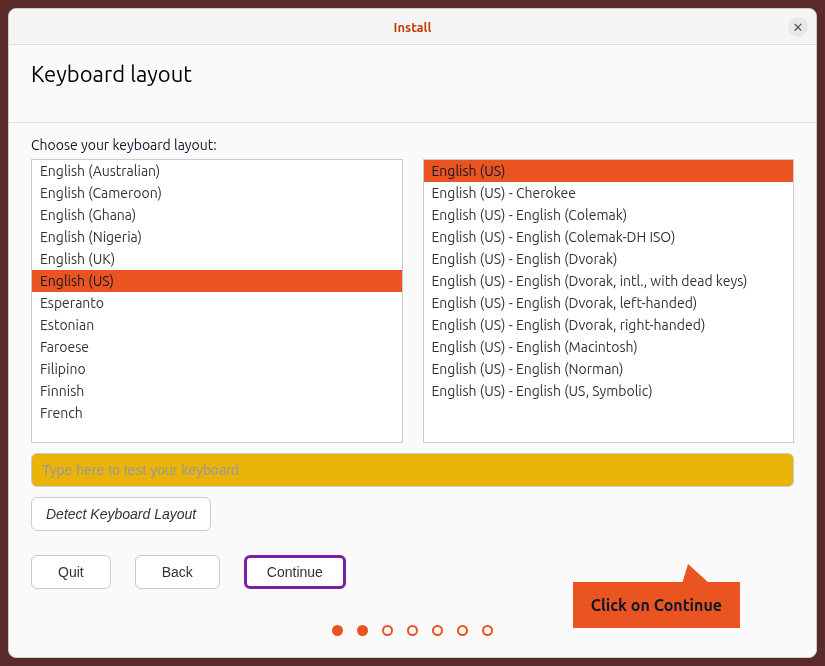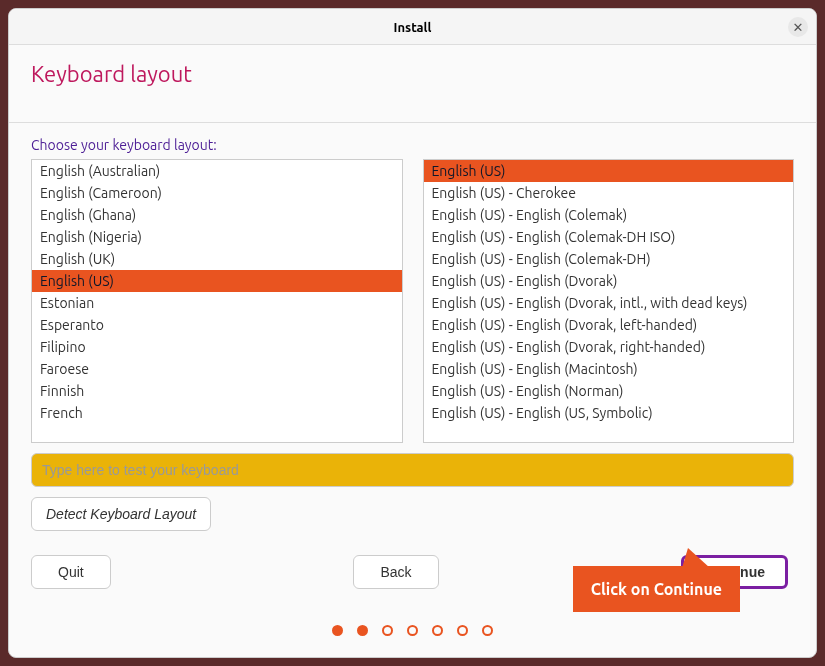--- a/index.html
+++ b/index.html
@@ -31,21 +31,21 @@
       background: #f5f5f5;
       border-bottom: 1px solid #ddd;
       display: flex;
       align-items: center;
       justify-content: center;
       position: relative;
     }
     .titlebar-title {
       font-size: 13px;
       font-weight: 600;
-      color: #000000;
+      color: #c2410c;
     }
     .close-btn {
       position: absolute;
       right: 8px;
       top: 8px;
       width: 20px;
       height: 20px;
       border-radius: 50%;
       background: #e8e8e8;
       border: none;
@@ -55,32 +55,32 @@
       cursor: pointer;
       font-size: 13px;
       color: #555;
     }
     .content {
       padding: 16px 22px 0 22px;
     }
     .page-title {
       font-size: 22px;
       font-weight: 400;
-      color: #be185d;
+      color: #000000;
       margin-bottom: 20px;
       padding-bottom: 16px;
     }
     .divider {
       height: 1px;
       background: #ddd;
       margin: 0 -22px 14px -22px;
     }
     .section-label {
       font-size: 14px;
-      color: #4c1d95;
+      color: #0f172a;
       margin-bottom: 6px;
     }
     .lists-row {
       display: flex;
       gap: 20px;
     }
     .list-box {
       flex: 1;
       height: 284px;
       border: 1px solid #ccc;
@@ -120,61 +120,60 @@
       border: 1px solid #ccc;
       border-radius: 6px;
       background: #fff;
       font-size: 14px;
       color: #333;
       cursor: pointer;
       font-style: italic;
     }
     .nav-row {
       display: flex;
-      justify-content: space-between;
-      gap: 16px;
+      justify-content: flex-start;
+      gap: 24px;
       margin-top: 24px;
       padding-right: 6px;
     }
     .nav-btn {
       padding: 8px 26px;
       border: 1px solid #ccc;
       border-radius: 6px;
       background: #fff;
       font-size: 14px;
       color: #333;
       cursor: pointer;
     }
     .nav-btn.highlight {
       border: 3px solid #7b1fa2;
       padding: 6px 20px;
-      font-weight: bold;
     }
     .dots {
       display: flex;
       justify-content: center;
       gap: 14px;
       margin-top: 36px;
     }
     .dot {
       width: 11px;
       height: 11px;
       border-radius: 50%;
       border: 2px solid #e95420;
       background: transparent;
     }
     .dot.filled {
       background: #e95420;
     }
     .callout {
       position: absolute;
       right: 85px;
-      bottom: 54px;
+      bottom: 38px;
       background: #e95420;
-      color: #ffffff;
+      color: #0f172a;
       font-size: 16px;
       font-weight: 600;
       padding: 14px 18px;
     }
     .callout::after {
       content: "";
       position: absolute;
       top: -18px;
       right: 30px;
       width: 0;
@@ -213,33 +212,32 @@
     <div class="section-label">Choose your keyboard layout:</div>
 
     <div class="lists-row">
       <div class="list-box" id="left-list">
           <div class="list-item">English (Australian)</div>
           <div class="list-item">English (Cameroon)</div>
           <div class="list-item">English (Ghana)</div>
           <div class="list-item">English (Nigeria)</div>
           <div class="list-item">English (UK)</div>
           <div class="list-item selected">English (US)</div>
+          <div class="list-item">Esperanto</div>
           <div class="list-item">Estonian</div>
-          <div class="list-item">Esperanto</div>
+          <div class="list-item">Faroese</div>
           <div class="list-item">Filipino</div>
-          <div class="list-item">Faroese</div>
           <div class="list-item">Finnish</div>
           <div class="list-item">French</div>
         </div>
       <div class="list-box" id="right-list">
           <div class="list-item selected">English (US)</div>
           <div class="list-item">English (US) - Cherokee</div>
           <div class="list-item">English (US) - English (Colemak)</div>
           <div class="list-item">English (US) - English (Colemak-DH ISO)</div>
-          <div class="list-item">English (US) - English (Colemak-DH)</div>
           <div class="list-item">English (US) - English (Dvorak)</div>
           <div class="list-item">English (US) - English (Dvorak, intl., with dead keys)</div>
           <div class="list-item">English (US) - English (Dvorak, left-handed)</div>
           <div class="list-item">English (US) - English (Dvorak, right-handed)</div>
           <div class="list-item">English (US) - English (Macintosh)</div>
           <div class="list-item">English (US) - English (Norman)</div>
           <div class="list-item">English (US) - English (US, Symbolic)</div>
         </div>
     </div>
 

